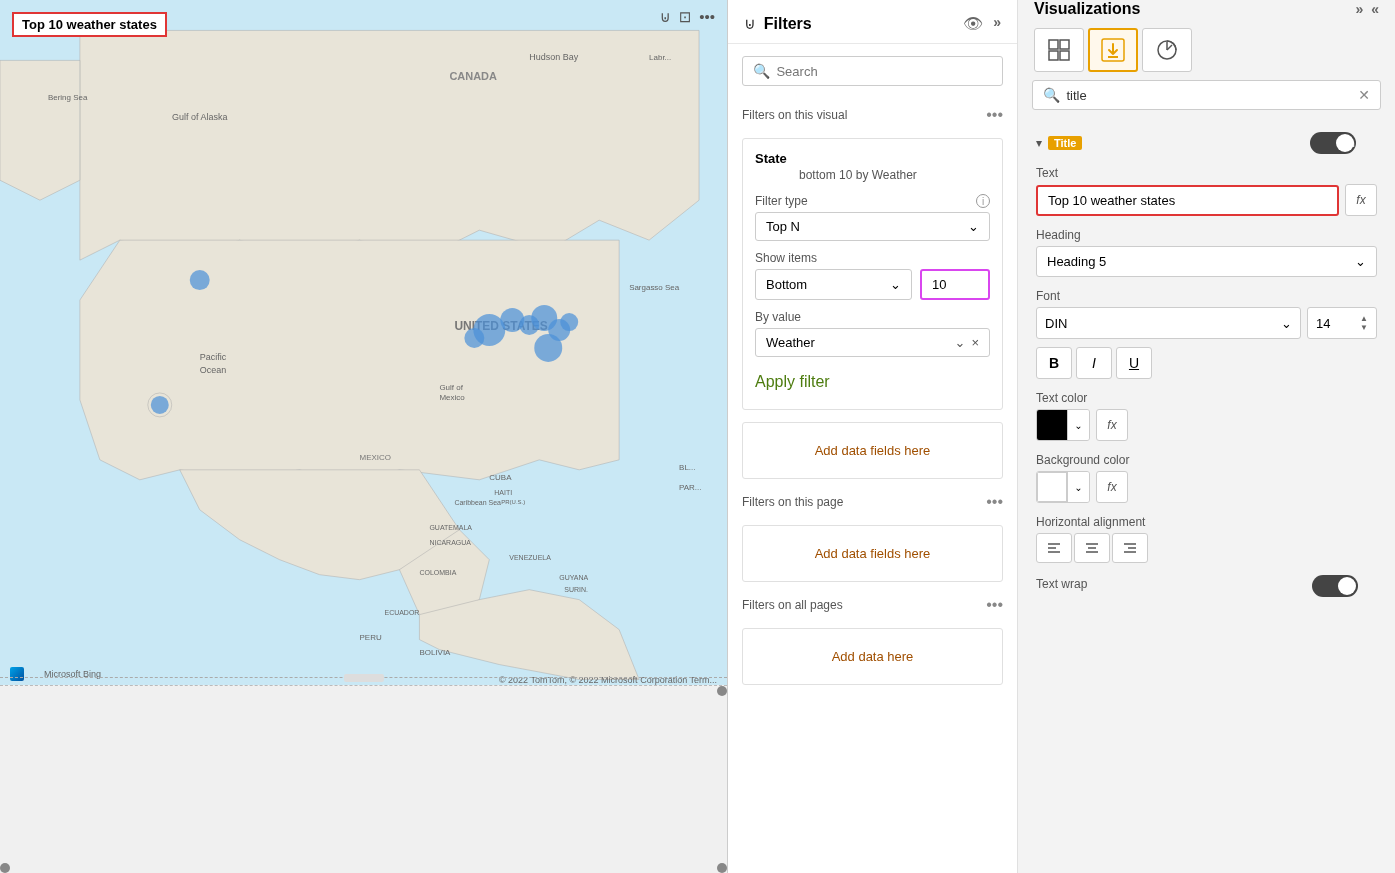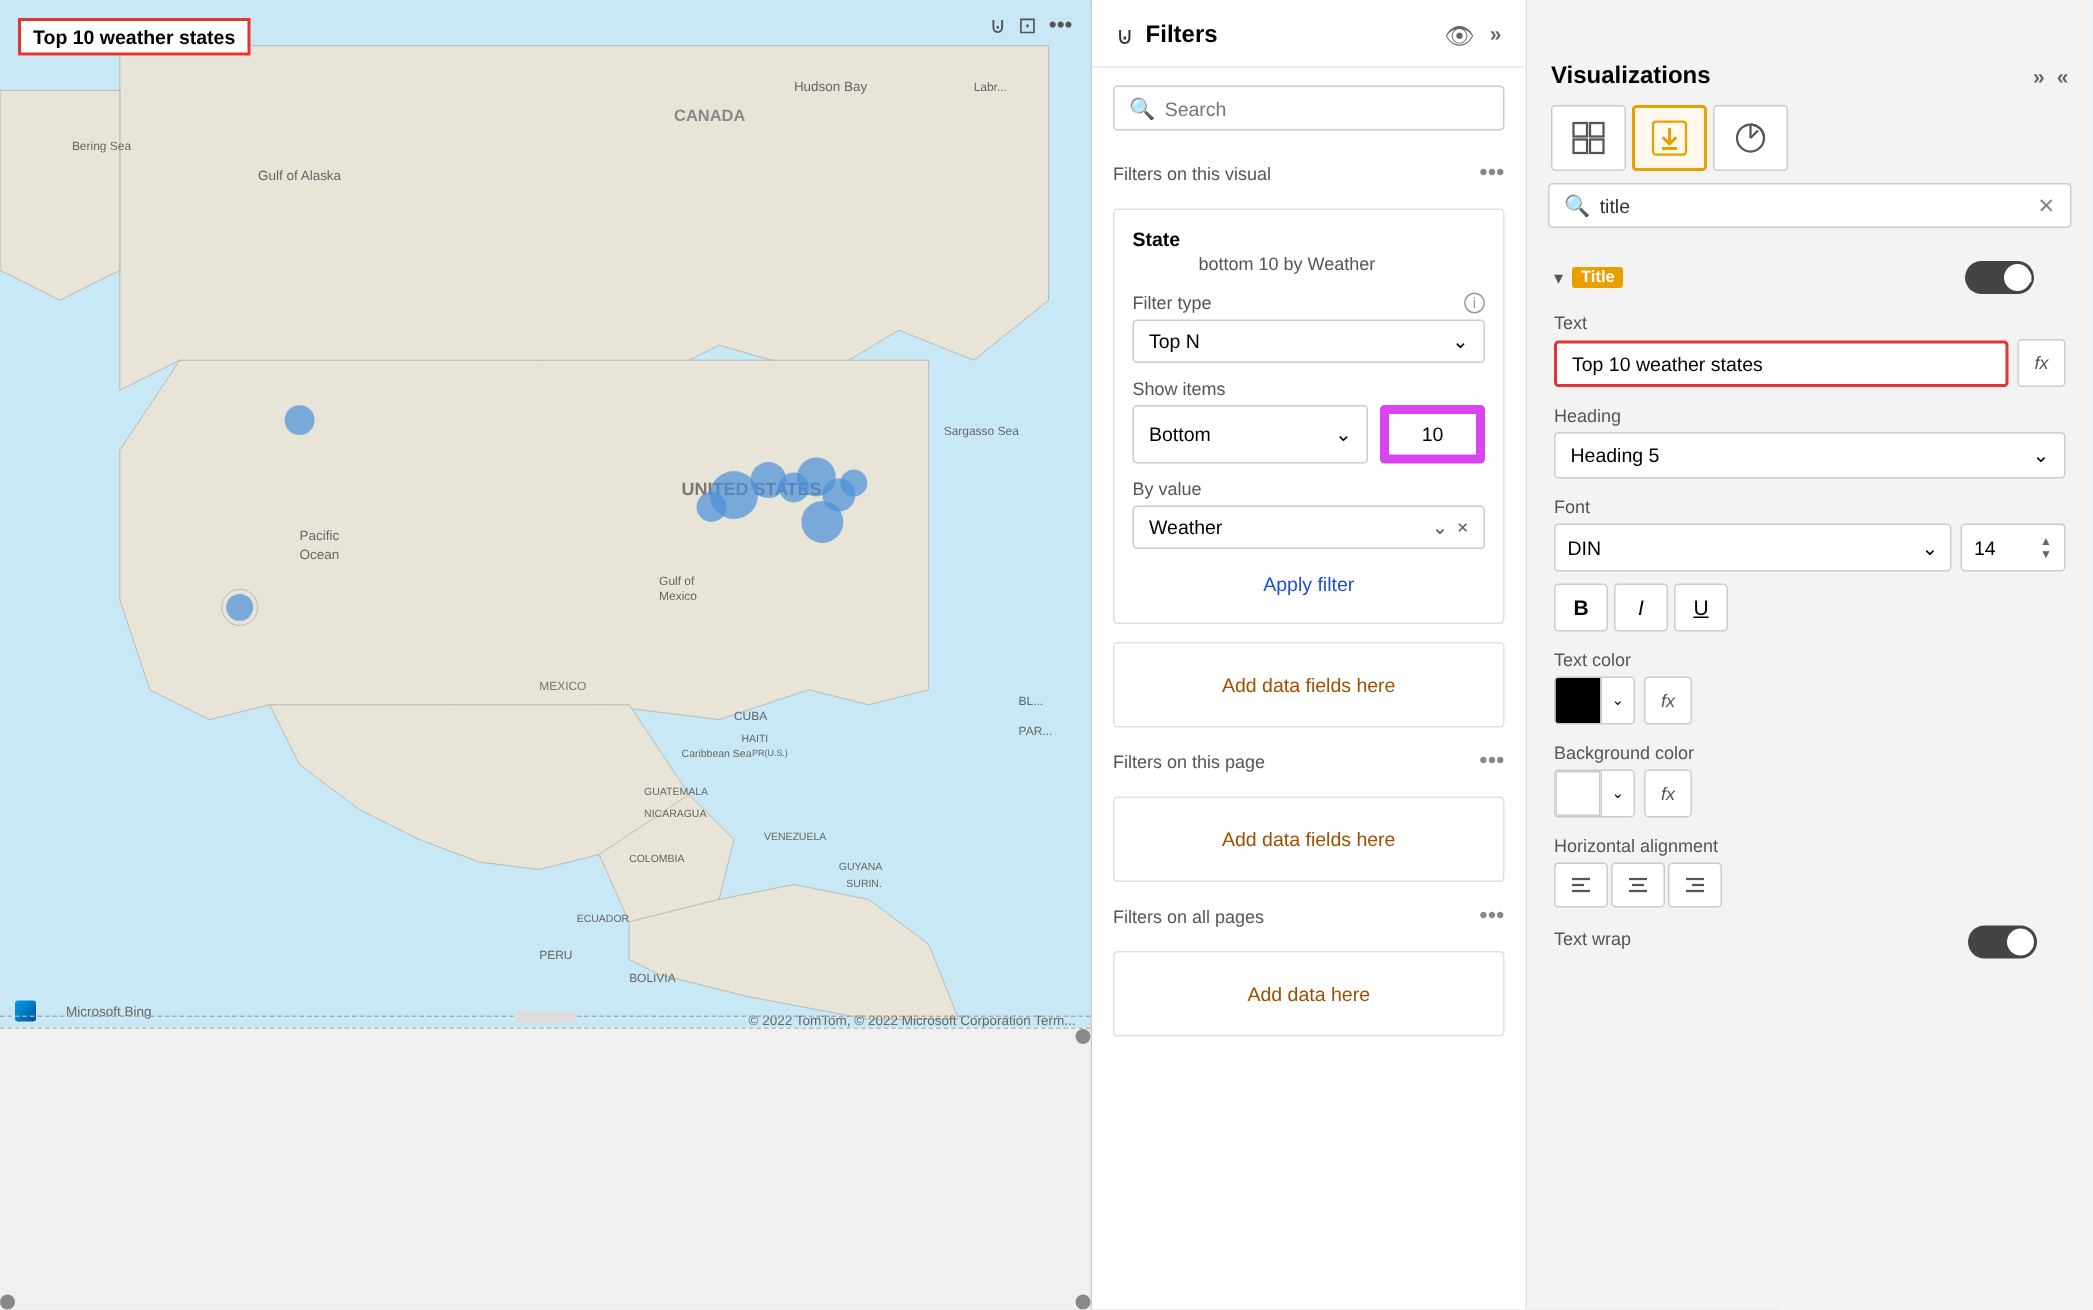--- a/index.html
+++ b/index.html
@@ -222,48 +222,48 @@
       padding: 6px 10px;
       font-size: 13px;
       display: flex;
       align-items: center;
       justify-content: space-between;
       background: white;
       cursor: pointer;
     }
     .show-items-input {
       width: 70px;
-      border: 6px solid #d946ef;
+      border: 2px solid #d946ef;
       border-radius: 3px;
       padding: 6px 10px;
       font-size: 13px;
-      text-align: center;
+      text-align: left;
     }
     .by-value-row {
       display: flex;
       align-items: flex-end;
       border: 1px solid #ccc;
       border-radius: 3px;
       padding: 6px 10px;
       background: white;
     }
     .by-value-text {
       flex: 1;
       font-size: 13px;
     }
     .by-value-icons {
       display: flex;
       gap: 6px;
       color: #555;
     }
     .apply-filter-btn {
-      text-align: center;
+      text-align: left;
       padding: 6px 0;
-      color: #1d4ed8;
-      font-size: 13px;
+      color: #4d7c0f;
+      font-size: 16px;
     }
     .add-data-fields {
       margin: 6px 14px;
       border: 1px solid #e0e0e0;
       border-radius: 3px;
       padding: 20px;
       text-align: center;
       color: #a04f00;
       font-size: 13px;
       background: white;
@@ -278,21 +278,20 @@
       display: flex;
       flex-direction: column;
       flex-shrink: 0;
       overflow-y: auto;
     }
     .viz-header {
       display: flex;
       align-items: center;
       padding: 0 16px 10px;
       gap: 8px;
-      margin-top: 42px;
     }
     .viz-title {
       font-size: 16px;
       font-weight: 600;
       flex: 1;
     }
     .viz-header-icons {
       display: flex;
       gap: 8px;
       color: #666;

